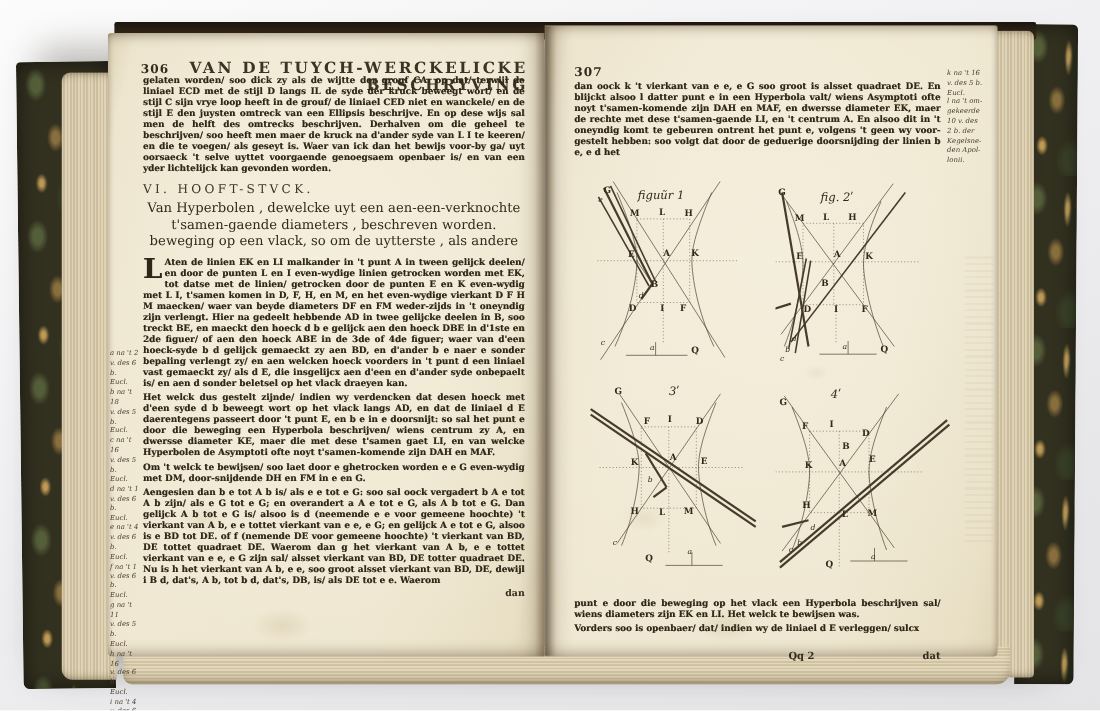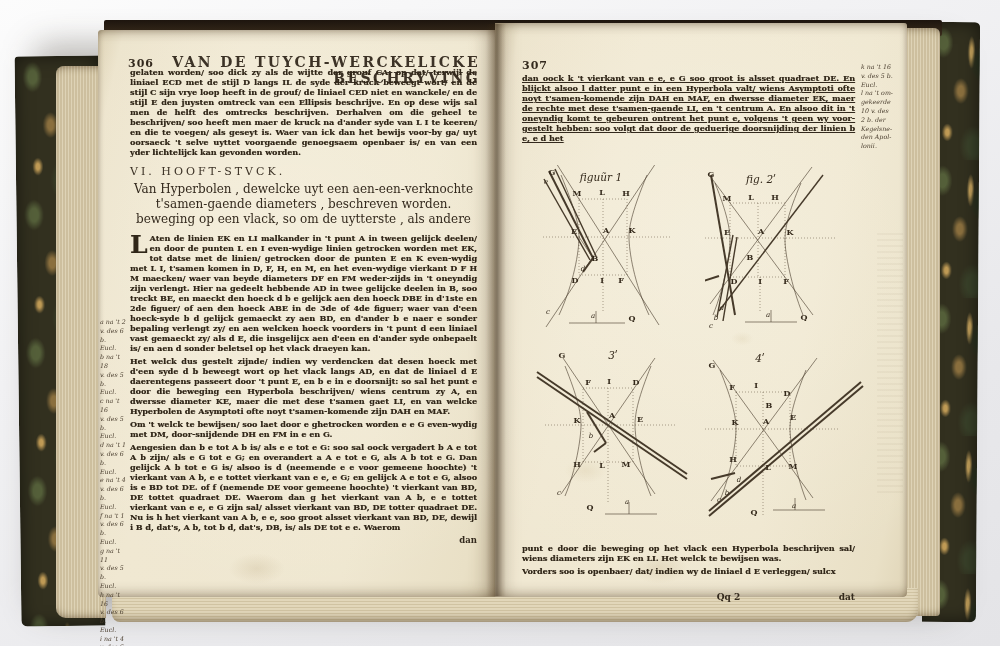--- a/index.html
+++ b/index.html
@@ -59,21 +59,21 @@
   .vi-head{font-size:11px;letter-spacing:3px;color:#3c3226;margin:8px 0 4px 0;}
   .subtitle{text-align:center;font-size:12px;line-height:15px;color:#33291d;margin:0 0 6px 0;}
   .dropcap{float:left;font-size:25px;line-height:21px;font-weight:bold;padding:1px 2px 0 0;}
   .cw-line{text-align:right;font-size:8.5px;font-weight:bold;margin:0;}
   .mnotes{position:absolute;font-size:6.3px;line-height:8.8px;font-style:italic;color:#4a3e2f;}
   .mn-left{left:2px;top:288px;width:28px;}
   .mn-right{left:366px;top:40px;width:40px;}
   .lp-header{position:absolute;top:24px;left:30px;width:352px;display:flex;align-items:baseline;}
   .lp-body{position:absolute;top:37px;left:32px;width:347px;}
   .rp-header{position:absolute;top:36px;left:27px;width:336px;display:flex;align-items:baseline;}
-  .rp-body1{position:absolute;top:50px;left:27px;width:333px;text-decoration:underline;}
+  .rp-body1{position:absolute;top:50px;left:27px;width:333px;}
   .rp-body2{position:absolute;top:520px;left:27px;width:333px;}
   .sigrow{display:flex;font-size:9px;font-weight:bold;margin-top:1px;}
   .sig{flex:1;text-align:center;padding-left:120px;}
   .cw2{width:40px;text-align:right;}
   .bleed{position:absolute;left:382px;top:210px;width:26px;height:260px;opacity:.5;pointer-events:none;
     background:repeating-linear-gradient(0deg,rgba(110,90,60,.10) 0 2px,transparent 2px 6px);}
   
   .figs{position:absolute;left:40px;top:142px;width:345px;height:366px;display:grid;
     grid-template-columns:170px 175px;grid-template-rows:181px 185px;}
   .fig svg{display:block;width:100%;height:100%;}

